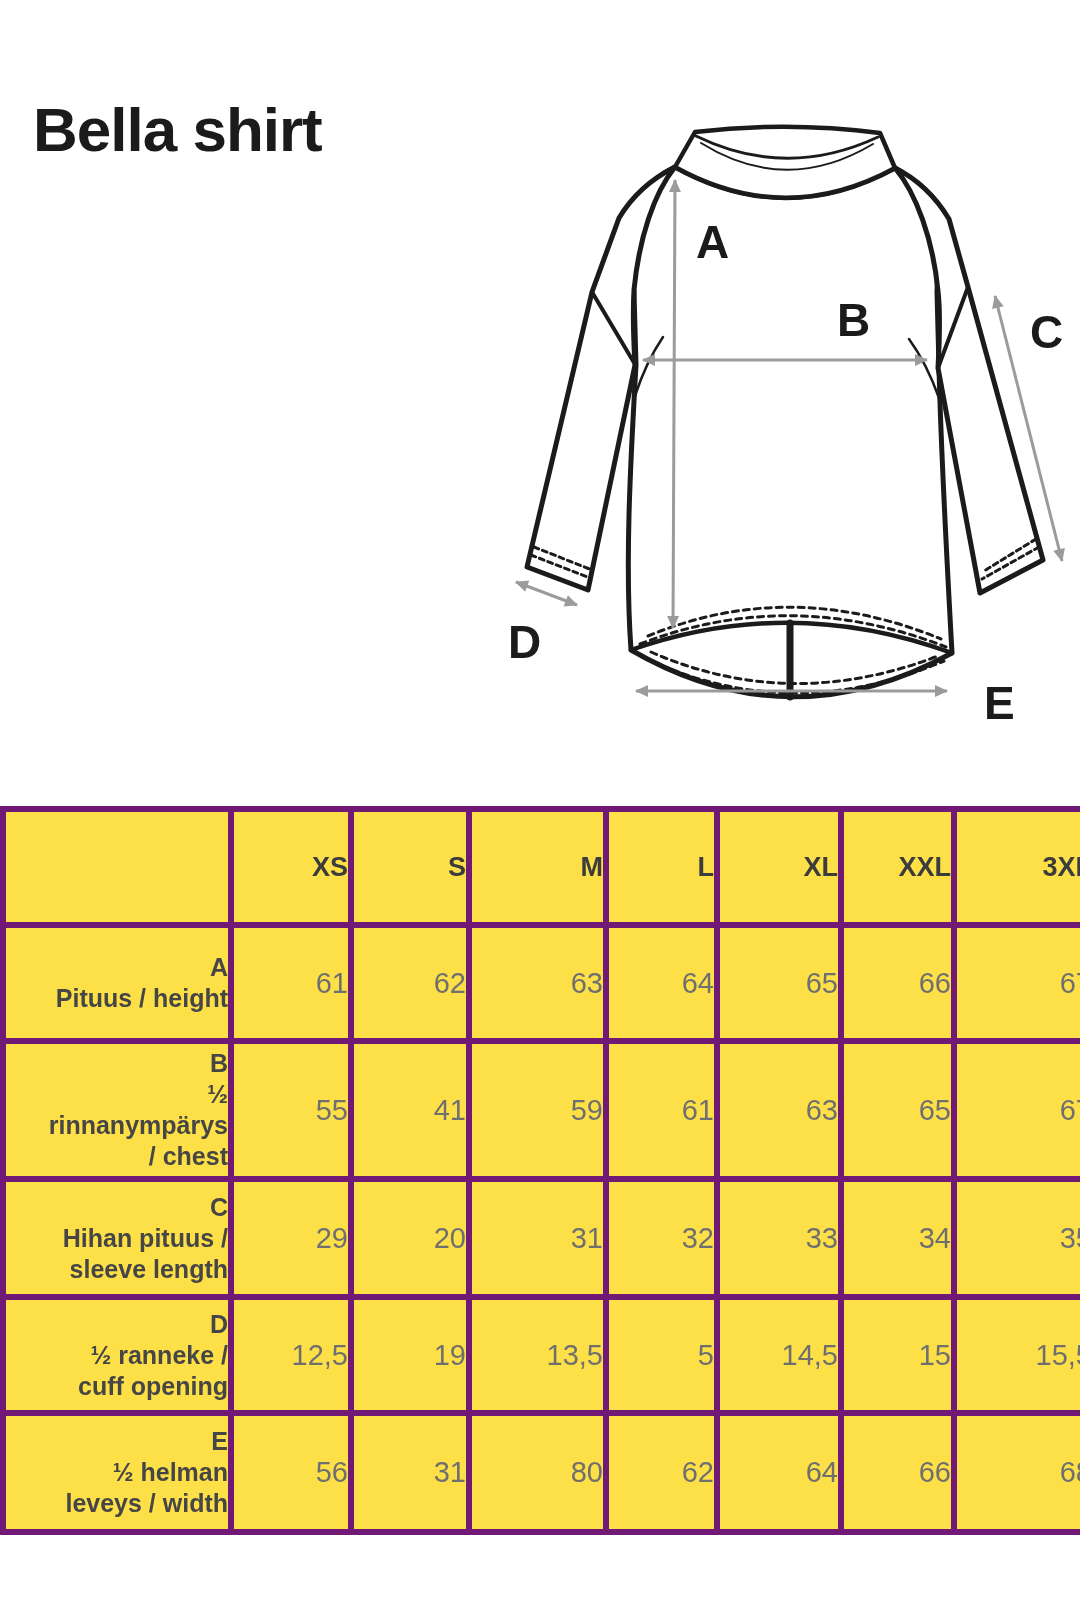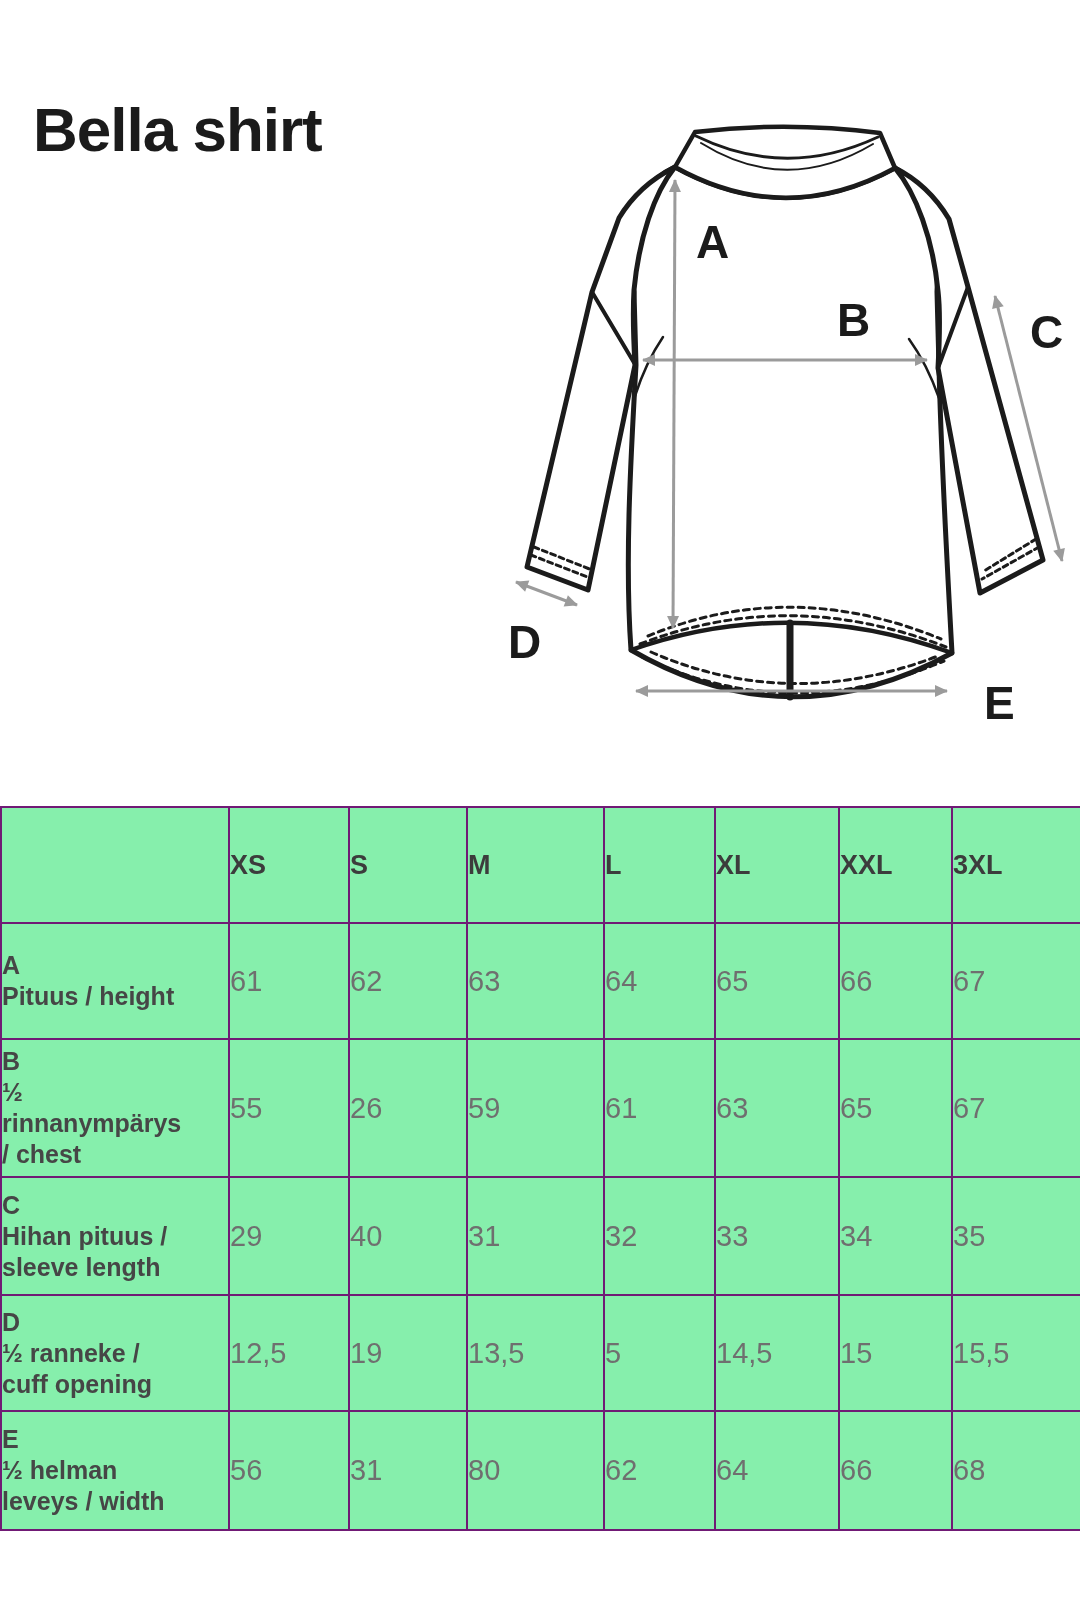--- a/index.html
+++ b/index.html
@@ -16,22 +16,22 @@
     color:#4d4d4d;white-space:pre-line;
   }
   .para-fi{top:209px;}
   .para-en{top:404px;}
   .diagram{position:absolute;left:480px;top:100px;width:600px;height:620px;}
   .size-table{
     position:absolute;left:0px;top:806px;width:1092px;
     border-collapse:collapse;table-layout:fixed;
   }
   .size-table th,.size-table td{
-    border:2px solid #701a75;text-align:left;vertical-align:middle;
-    padding:0;background:#86efac;
+    border:6px solid #701a75;text-align:right;vertical-align:middle;
+    padding:0;background:#fde047;
   }
   .size-table thead tr{height:116px;}
   .size-table tbody tr:nth-child(1){height:116px;}
   .size-table tbody tr:nth-child(2){height:138px;}
   .size-table tbody tr:nth-child(3){height:118px;}
   .size-table tbody tr:nth-child(4){height:116px;}
   .size-table tbody tr:nth-child(5){height:119px;}
   .size-head{font-size:27px;font-weight:bold;color:#3c3c3c;}
   .row-label{
     font-size:25px;font-weight:bold;color:#464646;line-height:31px;
@@ -148,33 +148,33 @@
         <td class="cell-val">65</td>
         <td class="cell-val">66</td>
         <td class="cell-val">67</td>
       </tr>
       <tr>
         <td class="row-label">B
 ½
 rinnanympärys
 / chest</td>
         <td class="cell-val">55</td>
-        <td class="cell-val">26</td>
+        <td class="cell-val">41</td>
         <td class="cell-val">59</td>
         <td class="cell-val">61</td>
         <td class="cell-val">63</td>
         <td class="cell-val">65</td>
         <td class="cell-val">67</td>
       </tr>
       <tr>
         <td class="row-label">C
 Hihan pituus /
 sleeve length</td>
         <td class="cell-val">29</td>
-        <td class="cell-val">40</td>
+        <td class="cell-val">20</td>
         <td class="cell-val">31</td>
         <td class="cell-val">32</td>
         <td class="cell-val">33</td>
         <td class="cell-val">34</td>
         <td class="cell-val">35</td>
       </tr>
       <tr>
         <td class="row-label">D
 ½ ranneke /
 cuff opening</td>

